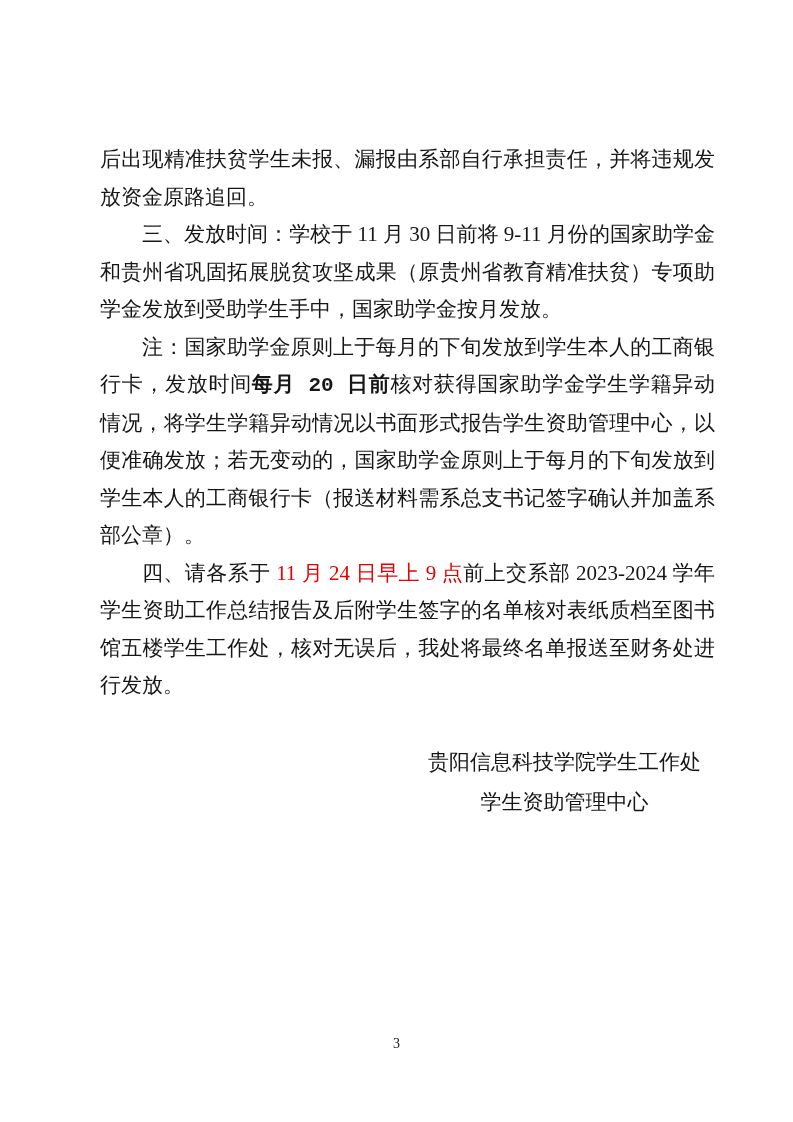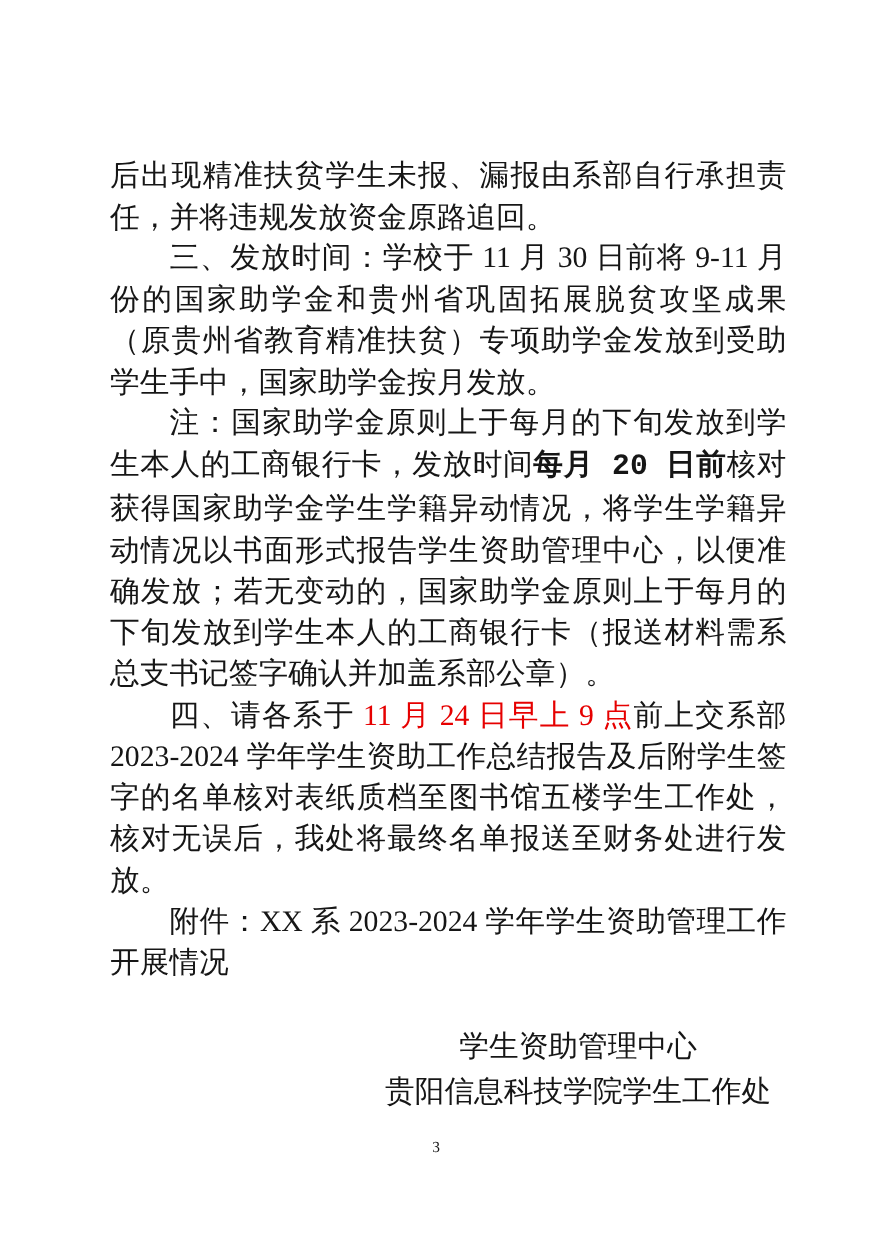--- a/index.html
+++ b/index.html
@@ -15,21 +15,21 @@
     background:var(--page-bg);
     overflow:hidden;
     font-family:"Liberation Serif","DejaVu Serif",serif;
     color:var(--text-color);
   }
   .doc-body{
     position:absolute;
     left:100px;
     top:141px;
     width:615px;
-    font-size:27px;
+    font-size:21px;
     line-height:37.5px;
     text-align:justify;
   }
   .doc-body p{
     margin:0;
     padding:0;
   }
   .para-indent{text-indent:2em;}
   .seg-bold{font-weight:bold;font-family:Liberation Mono, monospace;}
   .seg-bold-red{font-weight:normal;color:var(--red-color);}
@@ -61,26 +61,25 @@
   <div class="doc-body">
 
     <p><span>后出现精准扶贫学生未报、漏报由系部自行承担责任，并将违规发放资金原路追回。</span></p>
 
     <p class="para-indent"><span>三、发放时间：学校于 11 月 30 日前将 9-11 月份的国家助学金和贵州省巩固拓展脱贫攻坚成果（原贵州省教育精准扶贫）专项助学金发放到受助学生手中，国家助学金按月发放。</span></p>
 
     <p class="para-indent"><span>注：国家助学金原则上于每月的下旬发放到学生本人的工商银行卡，发放时间</span><span class="seg-bold">每月 20 日前</span><span>核对获得国家助学金学生学籍异动情况，将学生学籍异动情况以书面形式报告学生资助管理中心，以便准确发放；若无变动的，国家助学金原则上于每月的下旬发放到学生本人的工商银行卡（报送材料需系总支书记签字确认并加盖系部公章）。</span></p>
 
     <p class="para-indent"><span>四、请各系于 </span><span class="seg-bold-red">11 月 24 日早上 9 点</span><span>前上交系部 2023-2024 学年学生资助工作总结报告及后附学生签字的名单核对表纸质档至图书馆五楼学生工作处，核对无误后，我处将最终名单报送至财务处进行发放。</span></p>
 
-    <p class="para-indent"><span>附件：XX 系 2023-2024 学年学生资助管理工作开展情况</span></p>
 
     <div class="signature">
       <div class="signature-inner">
+        <div>贵阳信息科技学院学生工作处</div>
         <div>学生资助管理中心</div>
-        <div>贵阳信息科技学院学生工作处</div>
       </div>
     </div>
 
   </div>
 
   <div class="page-number">3</div>
 
 </div>
 
 </body></html>

